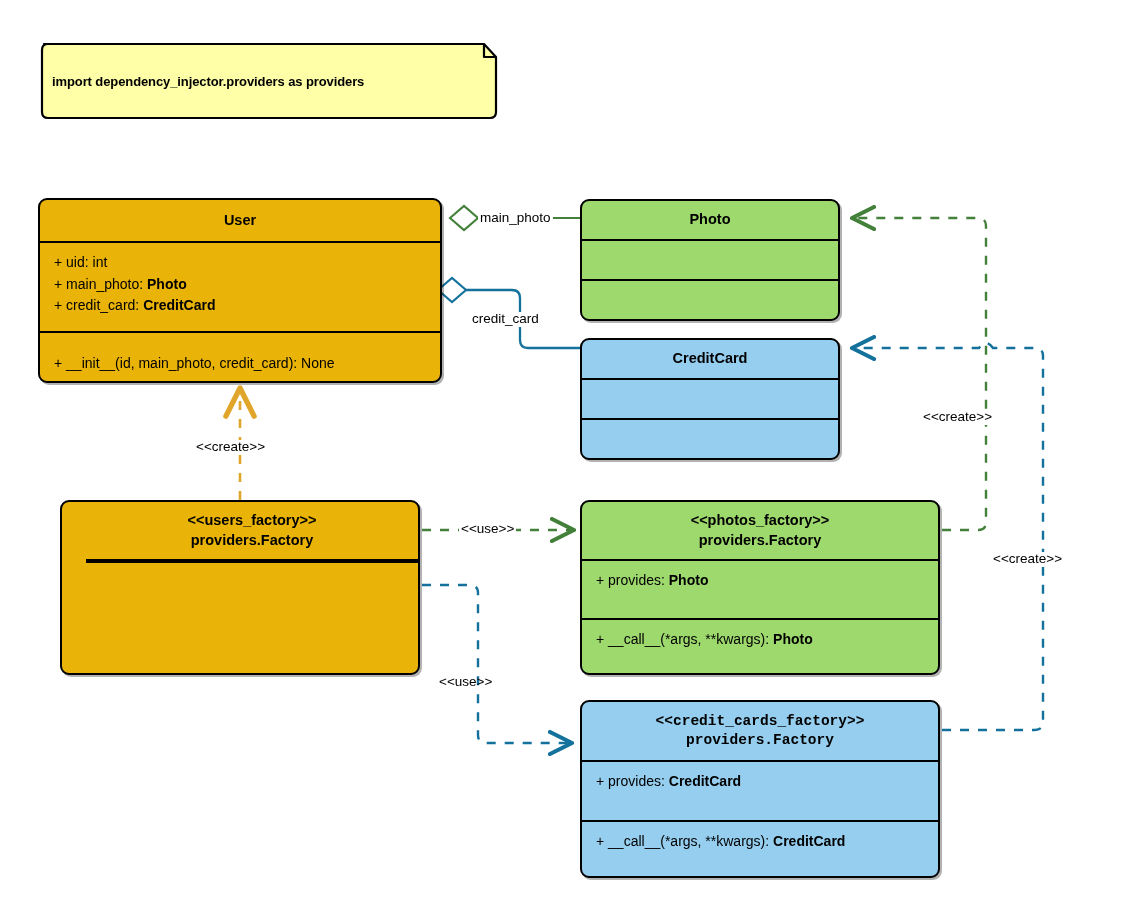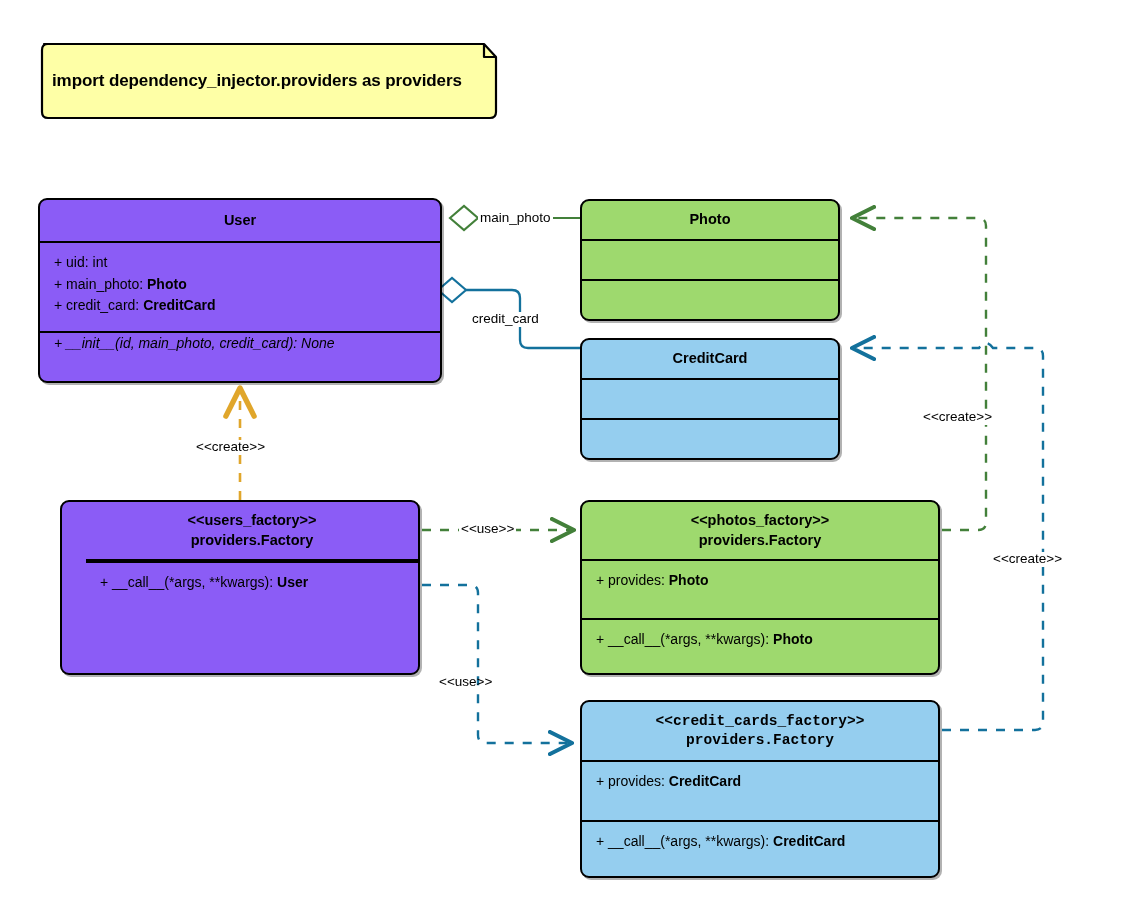--- a/index.html
+++ b/index.html
@@ -42,21 +42,21 @@
     width: 100%; height: 100%;
   }
   .note-text {
     position: absolute;
     left: 14px;
     top: 0;
     right: 22px;
     height: 100%;
     display: flex;
     align-items: center;
-    font-size: 17px;
+    font-size: 13px;
     font-weight: bold;
     color: #000000;
     letter-spacing: -0.1px;
     white-space: nowrap;
   }
 
   
   .uml-class {
     position: absolute;
     box-sizing: border-box;
@@ -85,21 +85,21 @@
     box-sizing: border-box;
     padding: 9px 0 9px 14px;
     font-size: 14px;
     color: #000000;
     line-height: 1.55;
     border-radius: 32px;
   }
   .uml-compartment .row { white-space: nowrap; }
   .uml-compartment b { font-weight: bold; }
 
-  .fill-yellow { background: #8b5cf6; }
+  .fill-yellow { background: #eab308; }
   .fill-green  { background: #9ed96e; }
   .fill-blue   { background: #95ceef; }
 
   
   .edge-label {
     position: absolute;
     font-size: 13.5px;
     color: #000000;
     white-space: nowrap;
     background: #ffffff;
@@ -191,21 +191,21 @@
         <span>main_photo</span><span>:</span>
         <b>Photo</b>
       </div>
       <div class="row">
         <span>+</span>
         <span>credit_card</span><span>:</span>
         <b>CreditCard</b>
       </div>
     </div>
     <div class="uml-divider"></div>
-    <div class="uml-compartment" style="height:62px; display:flex; padding-top:0; padding-bottom:0;font-style:italic;">
+    <div class="uml-compartment" style="height:62px; display:flex; align-items:center; padding-top:0; padding-bottom:0;">
       <div class="row">
         <span>+</span>
         <span>__init__(id, main_photo, credit_card)</span><span>:</span>
         <span>None</span>
       </div>
     </div>
   </div>
 
   <div class="uml-class fill-green" style="left:580px; top:199px; width:260px; height:122px;">
     <div class="uml-header" style="height:38px;">
@@ -227,27 +227,20 @@
     <div class="uml-compartment" style="height:40px;"></div>
   </div>
 
   <div class="uml-class fill-yellow" style="left:60px; top:500px; width:360px; height:175px;padding-left:24px;">
     <div class="uml-header" style="height:57px;">
       <div>&lt;&lt;users_factory&gt;&gt;</div>
       <div>providers.Factory</div>
     </div>
     <div class="uml-divider"></div>
     <div class="uml-divider"></div>
-    <div class="uml-compartment" style="height:57px;">
-      <div class="row">
-        <span>+</span>
-        <span>__call__(*args, **kwargs)</span><span>:</span>
-        <b>User</b>
-      </div>
-    </div>
   </div>
 
   <div class="uml-class fill-green" style="left:580px; top:500px; width:360px; height:175px;">
     <div class="uml-header" style="height:57px;">
       <div>&lt;&lt;photos_factory&gt;&gt;</div>
       <div>providers.Factory</div>
     </div>
     <div class="uml-divider"></div>
     <div class="uml-compartment" style="height:57px;">
       <div class="row">

